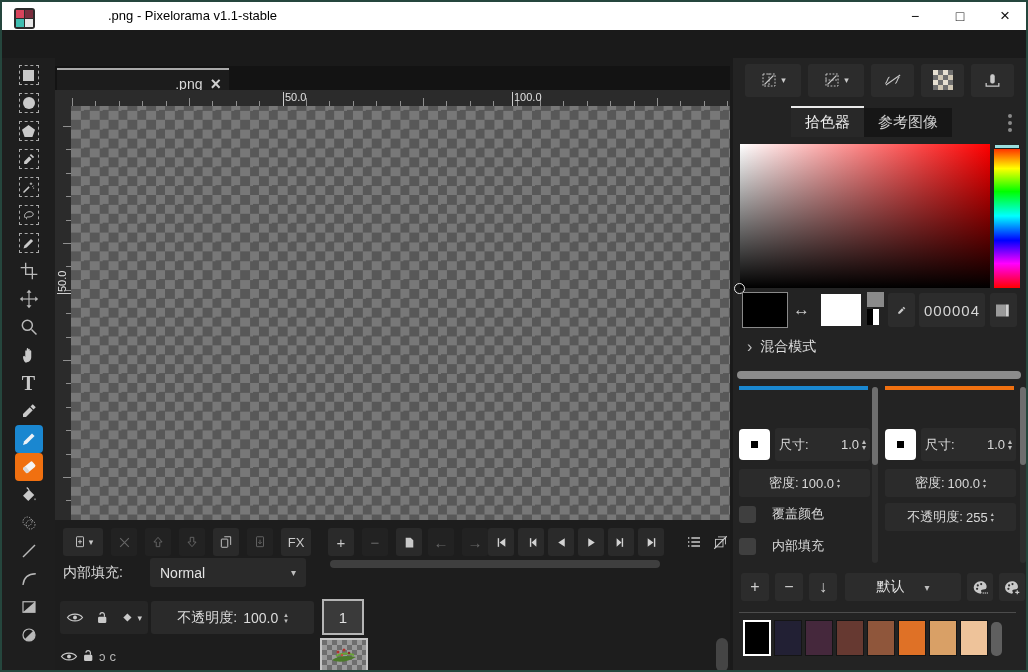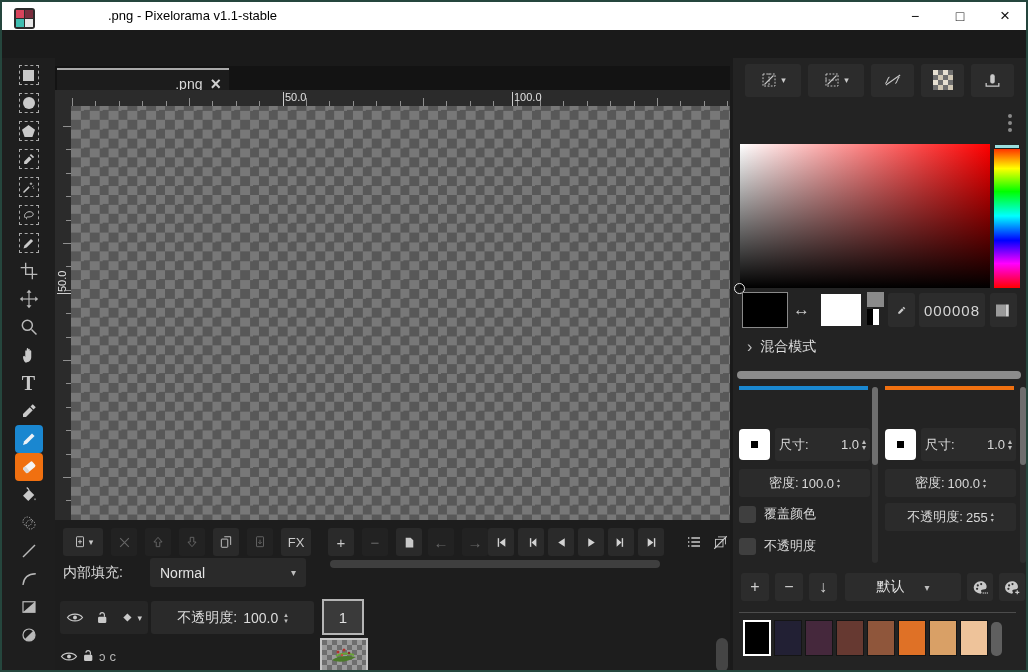--- a/index.html
+++ b/index.html
@@ -123,21 +123,21 @@
   .accent{position:absolute;left:2px;right:2px;top:1px;height:4px;}
   .card-title{position:absolute;left:0;right:0;top:14px;text-align:center;font-size:16px;color:#e8e8e8;}
   .brush-btn{position:absolute;left:2px;top:44px;width:31px;height:31px;background:#fff;border-radius:4px;
       display:flex;align-items:center;justify-content:center;}
   .brush-btn i{width:7px;height:7px;background:#000;display:block;}
   .field{position:absolute;background:#2b2b2b;border-radius:3px;display:flex;align-items:center;
       font-size:13px;color:#d9d9d9;padding:0 4px;box-sizing:border-box;gap:3px;}
   .size-field{left:38px;top:43px;width:95px;height:33px;}
   .dens-field{left:2px;top:84px;width:131px;height:28px;justify-content:center;}
   .opac-field{left:2px;top:118px;width:131px;height:28px;justify-content:center;}
-  .chk-row{position:absolute;left:2px;display:flex;align-items:center;gap:8px;font-size:13px;color:#d8d8d8;text-align:right;}
+  .chk-row{position:absolute;left:2px;display:flex;align-items:center;gap:16px;font-size:13px;color:#d8d8d8;text-align:right;}
   .chk{width:17px;height:17px;background:#3f3f3f;border-radius:3px;}
   .vsb{position:absolute;top:2px;width:6px;height:176px;background:#2e2e2e;border-radius:3px;}
   .vsb i{display:block;width:6px;height:78px;background:#6e6e6e;border-radius:3px;}
   
   #palette{left:0;top:512px;right:0;height:100px;}
   .pal-btn{position:absolute;top:3px;width:28px;height:28px;background:#2c2c2c;border-radius:3px;
       display:flex;align-items:center;justify-content:center;color:#cfcfcf;font-size:16px;}
   #palette-select{position:absolute;left:112px;top:3px;width:116px;height:28px;background:#2c2c2c;border-radius:3px;
       display:flex;align-items:center;justify-content:center;gap:20px;font-size:14px;color:#e2e2e2;}
   #palette-divider{position:absolute;left:6px;right:10px;top:42px;height:1px;background:#4c4c4c;}
@@ -536,20 +536,24 @@
           </svg>
         </span>
       <span class="opt-btn" style="width:33px">
         <svg width="19" height="19" viewBox="0 0 24 24" stroke="#c9c9c9" fill="none" stroke-width="1.6">
           <path d="M4 15v4h16v-4"></path>
             <rect x="10" y="5" width="4" height="10" rx="1.5" fill="#c9c9c9"></rect>
           </svg>
         </span>
     </div>
 
+    <div id="picker-tabs" class="abs">
+      <span class="ptab active">拾色器</span>
+      <span class="ptab inactive">参考图像</span>
+    </div>
     <span id="tab-menu-dots">
         <i></i>
         <i></i>
         <i></i>
       </span>
 
     <div id="sv-box" class="abs">
       <span id="sv-cursor"></span>
     </div>
     <div id="hue-bar" class="abs">
@@ -561,21 +565,21 @@
       <span id="swap-colors">↔</span>
       <div id="secondary-swatch" style="background: rgb(255, 255, 255);"></div>
       <span id="mini-default-a"></span>
       <span id="mini-default-b"></span>
       <span class="small-btn" style="left:155px;width:27px">
         <svg width="13" height="13" viewBox="0 0 24 24">
             <path d="M6 18v-3l7-7 3 3-7 7H6z" fill="#c9c9c9"></path>
             <path d="M14 7l2-2 3 3-2 2z" fill="#c9c9c9"></path>
           </svg>
         </span>
-      <div id="hex-box">000008</div>
+      <div id="hex-box">000004</div>
       <span class="small-btn" style="left:257px;width:27px">
         <svg width="15" height="13" viewBox="0 0 20 16">
             <rect width="13" height="16" fill="#9a9a9a"></rect>
             <rect x="13" y="0" width="4" height="16" fill="#cfcfcf"></rect>
           </svg>
         </span>
     </div>
 
     <div id="color-options" class="abs">
       <span class="chev">›</span>
@@ -604,21 +608,21 @@
               <span>▴</span>
               <span>▾</span>
             </span>
         </div>
         <div class="chk-row" style="top:120px">
           <span class="chk"></span>
           <span>覆盖颜色</span>
         </div>
         <div class="chk-row" style="top:152px">
           <span class="chk"></span>
-          <span>不透明度</span>
+          <span>内部填充</span>
         </div>
       </div>
       <div class="vsb" style="left:139px">
           <i></i>
         </div>
 
       <div class="card" id="card-right">
         <div class="accent" style="background: rgb(240, 112, 16);"></div>
         <div class="brush-btn">
             <i></i>

